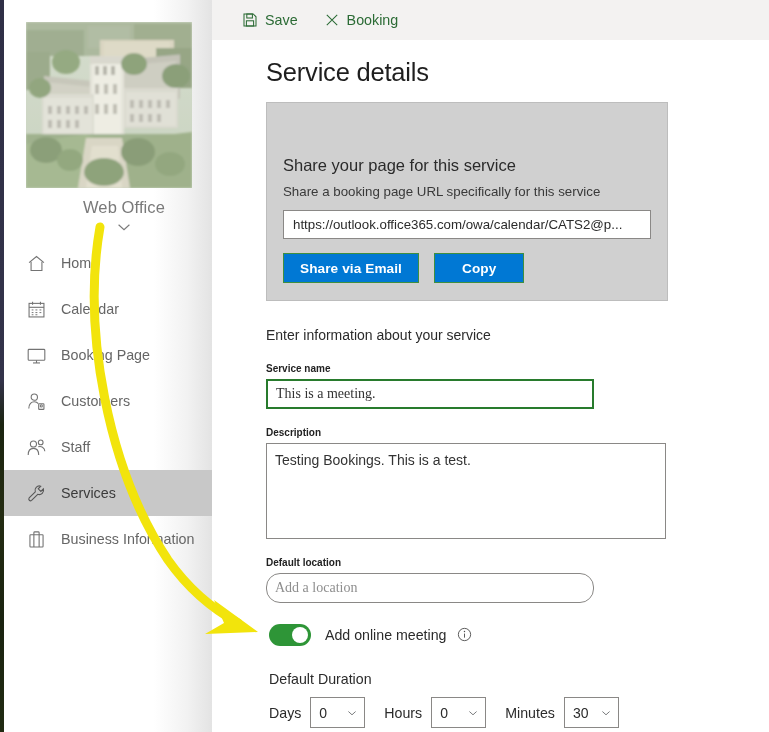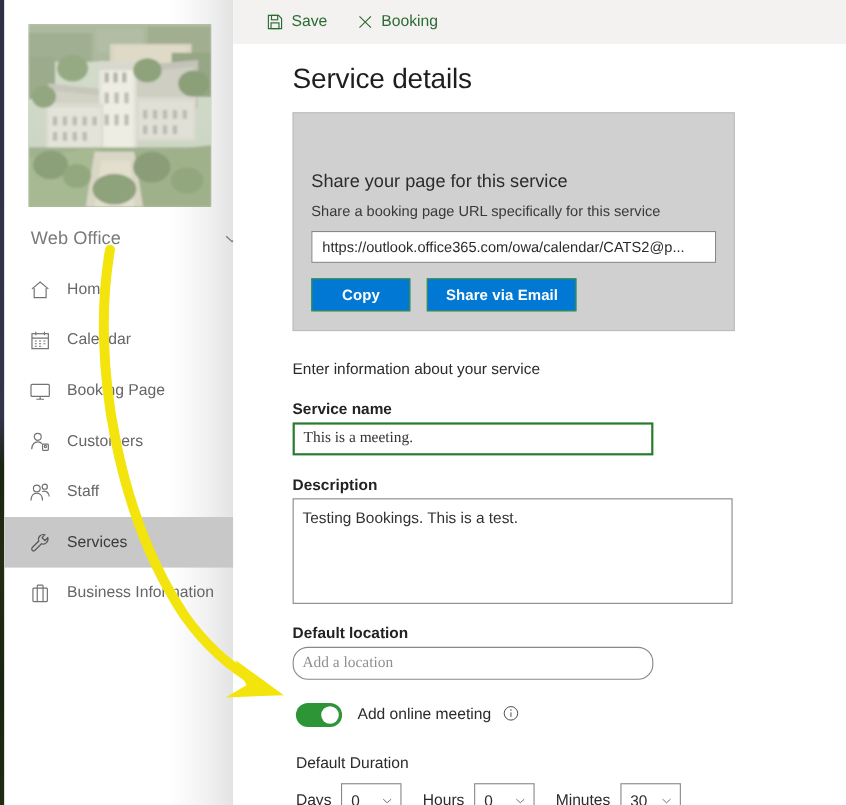--- a/index.html
+++ b/index.html
@@ -24,21 +24,21 @@
     background: linear-gradient(to right, #ffffff 0%, #ffffff 72%, #f2f2f2 88%, #e3e3e3 100%);
   }
   .thumb-wrap {
     position: absolute; left: 22px; top: 22px; width: 166px; height: 166px;
     overflow: hidden; background: #8fa57e;
   }
   .thumb-wrap svg { display: block; }
 
   .org-header {
     position: absolute; left: 0; top: 198px; width: 232px; height: 38px;
-    display: flex; align-items: center; padding: 0 16px 0 24px;
+    display: flex; align-items: center; padding: 0 16px 0 24px; flex-direction: column;
   }
   .org-name {
     font-size: 16.5px; color: #7a7a7a; letter-spacing: .1px; flex: 1;
   }
   .chevron-dn { width: 18px; height: 18px; color: #7a7a7a; }
 
   .nav { position: absolute; left: 0; top: 240px; width: 208px; }
   .nav-item {
     height: 46px; display: flex; align-items: center;
     padding-left: 22px; color: #666666; font-size: 14.3px; cursor: default;
@@ -94,21 +94,21 @@
     font-size: 13.6px; font-weight: 700; font-family: inherit;
     height: 30px; padding: 0 16px; cursor: pointer; letter-spacing: .1px;
   }
   .btn-primary.copy { padding: 0 27px; }
 
   .intro-line {
     font-size: 14px; color: #2b2b2b; margin: 26px 0 20px 0;
   }
 
   .field-label {
-    font-size: 14px; font-weight: 700; color: #222222; margin-bottom: 5px;
+    font-size: 10px; font-weight: 700; color: #222222; margin-bottom: 5px;
   }
   .field-group { margin-bottom: 18px; }
 
   .text-input {
     width: 328px; height: 30px; border: 1px solid #8a8886; background: #fff;
     font-size: 14px; color: #333333; padding: 0 8px;
     display: flex; align-items: center; font-family: Liberation Serif, serif;
   }
   .text-input.focused { border: 2px solid #287b2d; }
   .text-input.placeholder { color: #8e8e8e; border-radius: 14px; }
@@ -344,22 +344,22 @@
 
     <div class="content">
 
       <div class="page-title">Service details</div>
 
       <div class="share-panel">
         <div class="share-title">Share your page for this service</div>
         <div class="share-sub">Share a booking page URL specifically for this service</div>
         <div class="share-url">https://outlook.office365.com/owa/calendar/CATS2@p...</div>
         <div class="share-btn-row">
+          <button class="btn-primary">Share via Email</button>
           <button class="btn-primary copy">Copy</button>
-          <button class="btn-primary">Share via Email</button>
         </div>
       </div>
 
       <div class="intro-line">Enter information about your service</div>
 
       <div class="field-group">
         <div class="field-label">Service name</div>
         <div class="text-input focused">This is a meeting.</div>
       </div>
 

